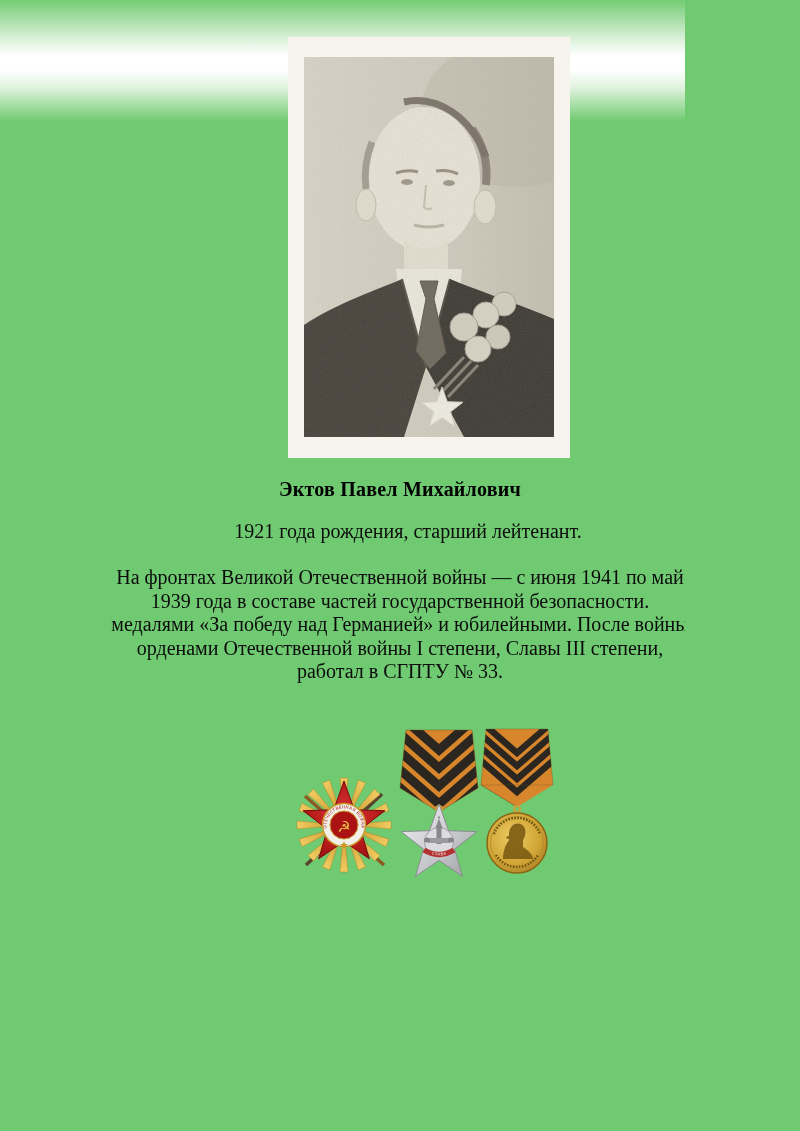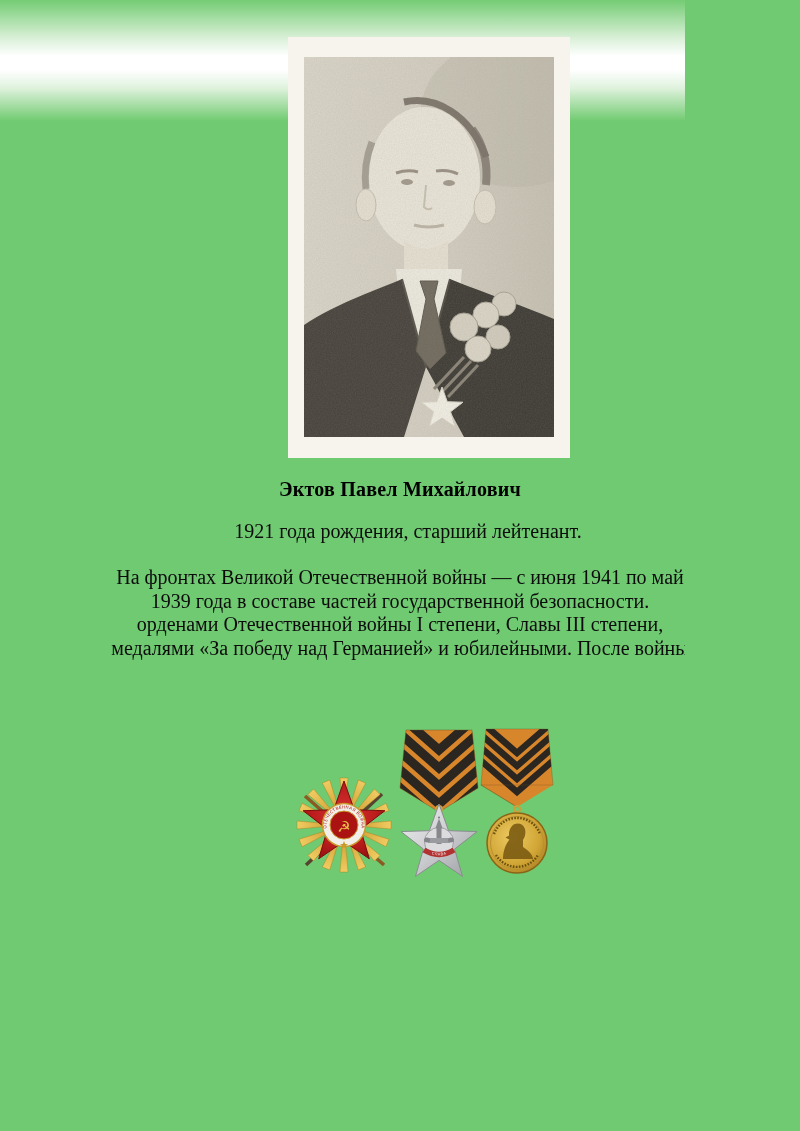--- a/index.html
+++ b/index.html
@@ -92,22 +92,23 @@
       </g>
       <rect x="0" y="0" width="250" height="380" filter="url(#grain)" opacity="0.5"></rect>
     </svg>
   </div>
 
   <h1 class="title">Эктов Павел Михайлович</h1>
   <p class="subtitle">1921 года рождения, старший лейтенант.</p>
   <div class="para">
     <div>На фронтах Великой Отечественной войны — с июня 1941 по май</div>
     <div>1939 года в составе частей государственной безопасности.</div>
+    <div>медалями «За победу над Германией» и юбилейными. После войны</div>
     <div>орденами Отечественной войны I степени, Славы III степени,</div>
-    <div>медалями «За победу над Германией» и юбилейными. После войны</div>
+    <div>работал в СГПТУ № 33.</div>
   </div>
 
   <svg id="medal-patriotic" class="medal" viewBox="0 0 100 110" aria-hidden="true">
     <defs>
       <radialGradient id="redStar" cx="0.5" cy="0.45" r="0.65">
         <stop offset="0" stop-color="#d93434"></stop>
         <stop offset="0.6" stop-color="#bb1c1c"></stop>
         <stop offset="1" stop-color="#8e0f0f"></stop>
       </radialGradient>
       <linearGradient id="goldRay" x1="0" y1="0" x2="0" y2="1">

